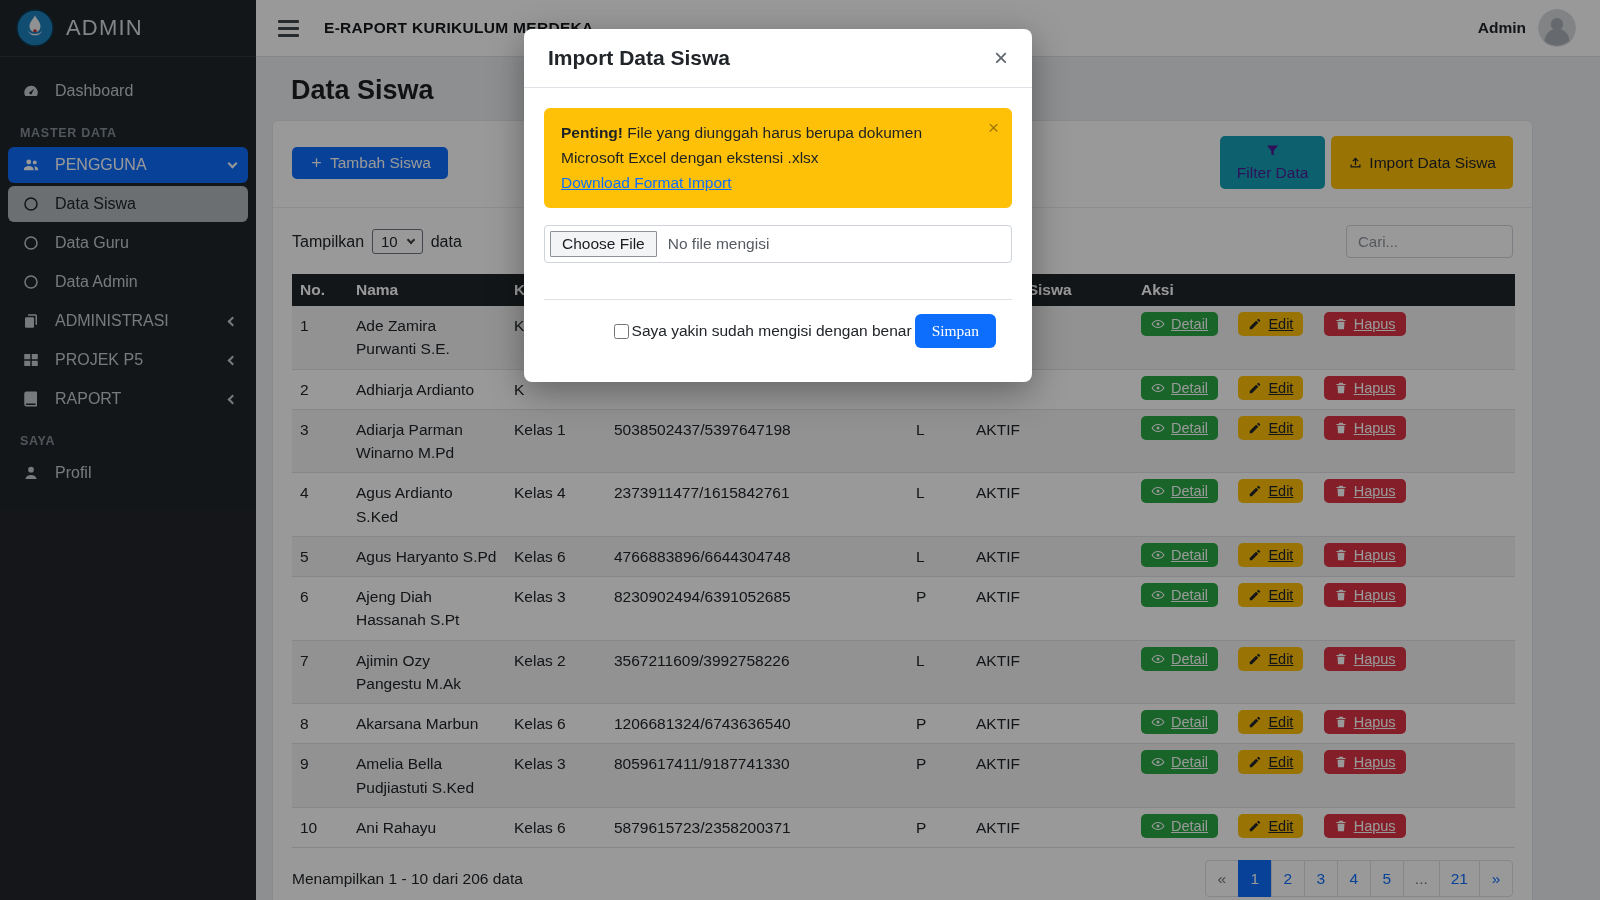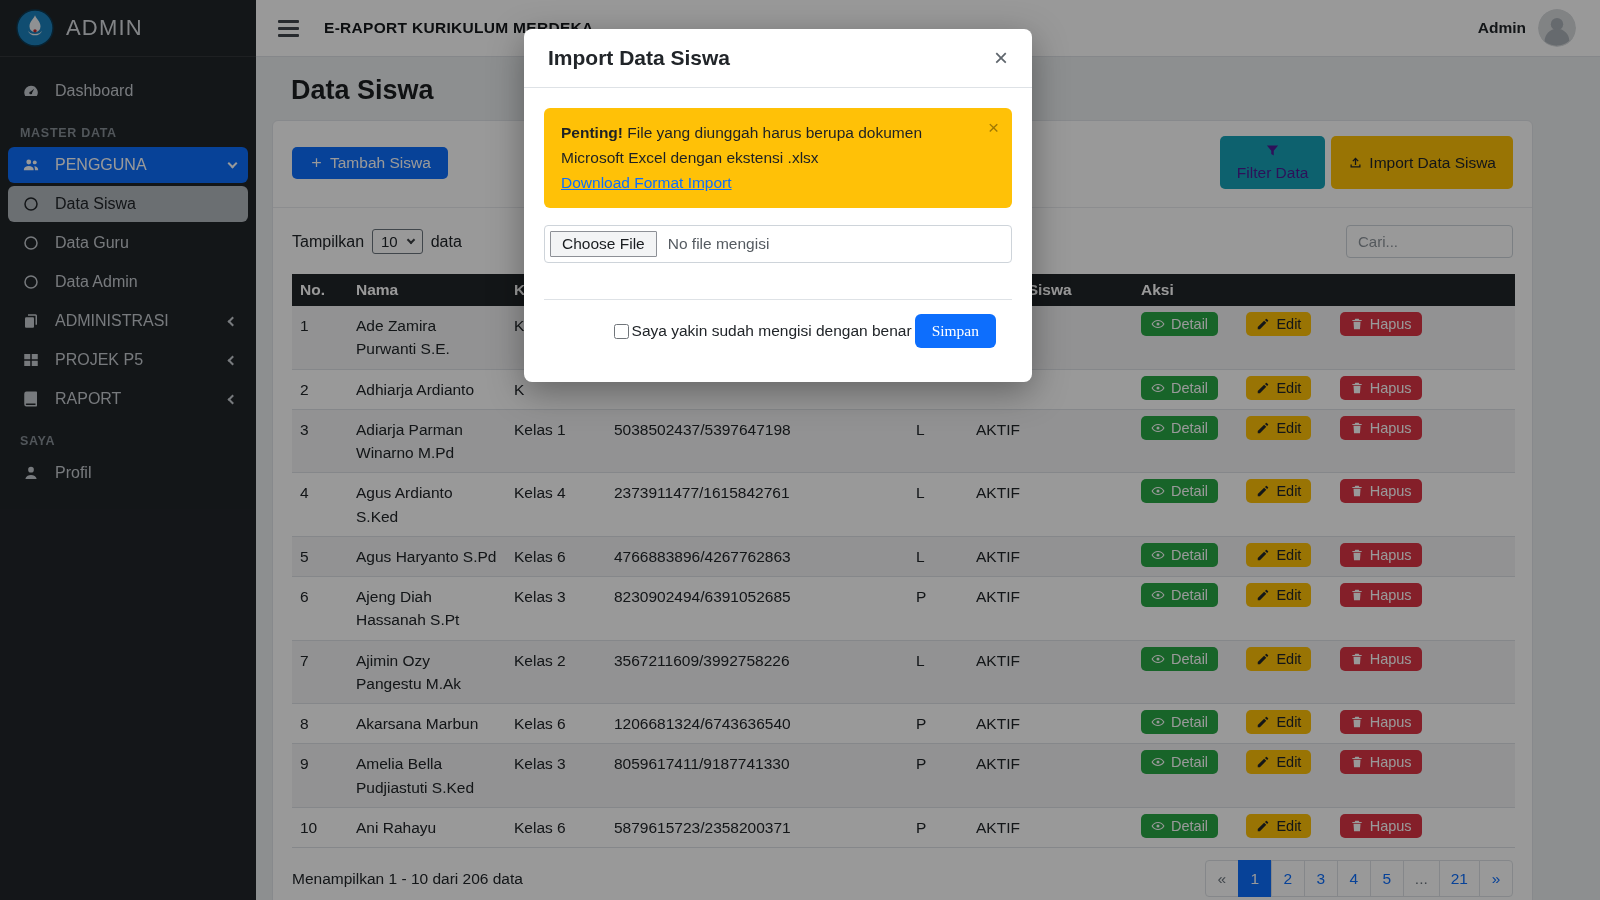--- a/index.html
+++ b/index.html
@@ -57,21 +57,21 @@
   col.c1{width:56px} col.c2{width:158px} col.c3{width:100px} col.c4{width:292px} col.c5{width:60px} col.c6{width:175px} col.c7{width:382px}
   thead th { background:#212529; color:#fff; text-align:left; font-weight:bold; padding:7px 8px; }
   tbody td { padding:8px 8px; border-bottom:1px solid #dee2e6; vertical-align:top; line-height:1.5; }
   tbody tr:nth-child(odd) { background:#f3f4f5; }
   th.ind, td.ind { padding-left:18px; }
   .btn-sm { font-size:14.5px; padding:4px 10px; border-radius:5px; }
   .btn-sm svg { width:14px; height:14px; }
   .btn-success { background:#28a745; color:#fff; }
   .btn-danger { background:#dc3545; color:#fff; }
   td.aksi { padding:6px 8px; white-space:nowrap; }
-  td.aksi .btn { margin-right:24px; }
+  td.aksi .btn { margin-right:16px;text-decoration:underline; }
 
   .table-footer { display:flex; align-items:center; justify-content:space-between; margin-top:12px;gap:19px; }
   .summary { font-size:15.5px; color:#212529; }
   .pagination { display:flex; }
   .page-item { min-width:34px; height:37px; padding:0 11px; display:flex; align-items:center; justify-content:center; background:#fff; border:1px solid #dee2e6; margin-left:-1px; font-size:15.5px; font-family:inherit; color:#0d6efd; cursor:pointer; }
   .page-item:first-child { border-radius:4px 0 0 4px; margin-left:0; }
   .page-item:last-child { border-radius:0 4px 4px 0; }
   .page-item.active { background:#0d6efd; border-color:#0d6efd; color:#fff; }
   .page-item.disabled { color:#6c757d; cursor:default; }
 
@@ -413,21 +413,21 @@
                   </svg>
         <span>Hapus</span>
       </button>
     </td>
   </tr>
 
   <tr>
     <td>5</td>
     <td>Agus Haryanto S.Pd</td>
     <td>Kelas 6</td>
-    <td>4766883896/4267762863</td>
+    <td>4766883896/6644304748</td>
     <td class="ind">L</td>
     <td class="ind">AKTIF</td>
     <td class="aksi">
       <button class="btn btn-sm btn-success">
         <svg viewBox="0 0 24 24">
                     <path fill="none" stroke="currentColor" stroke-width="2" d="M2 12s3.5-6 10-6 10 6 10 6-3.5 6-10 6-10-6-10-6z"></path>
                     <circle cx="12" cy="12" r="2.6" fill="currentColor"></circle>
                   </svg>
         <span>Detail</span>
       </button>

